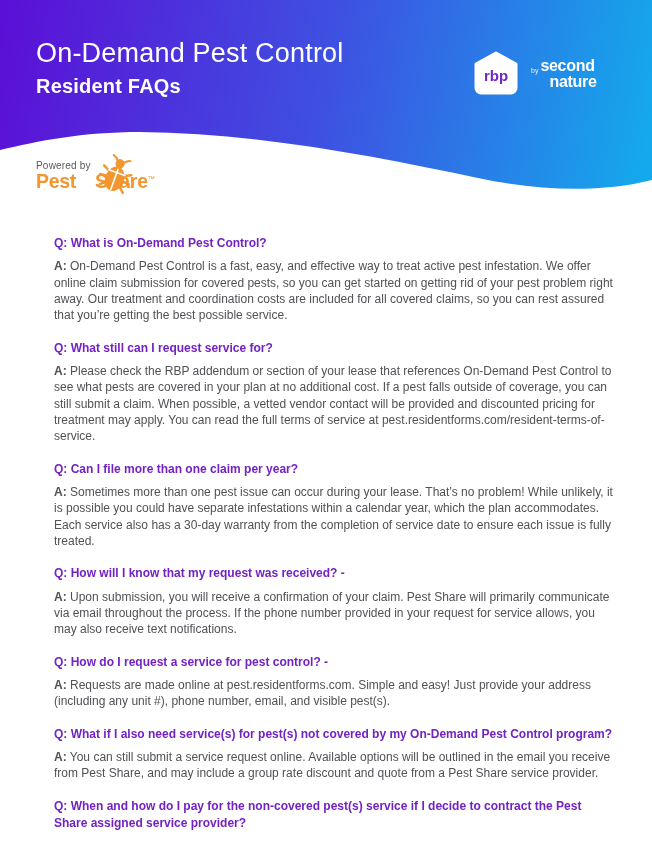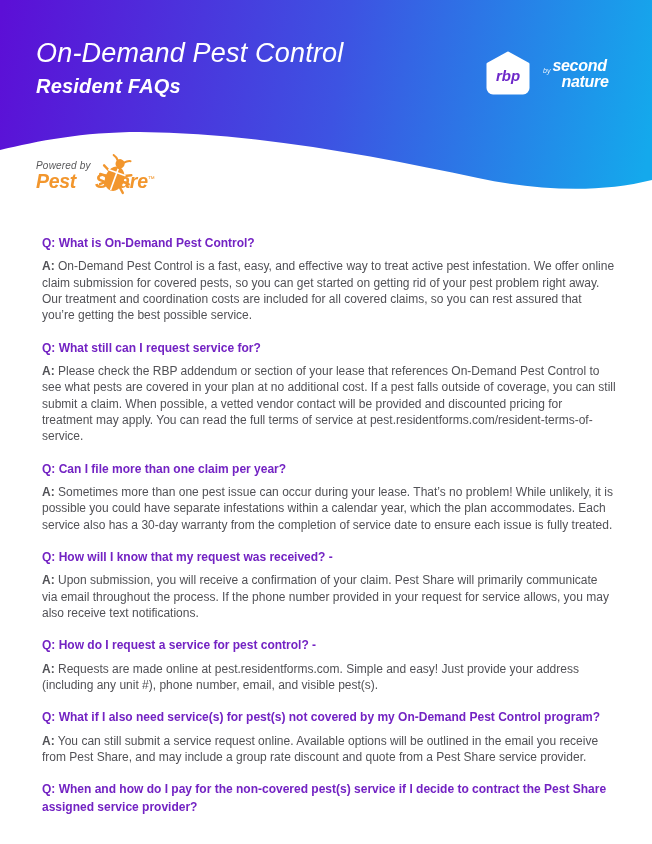--- a/index.html
+++ b/index.html
@@ -2,42 +2,42 @@
 <html style="--question: #7323c3; --answer: #515156; --orange: #f2962d;"><head>
 <meta charset="utf-8">
 <style>
   html,body{margin:0;padding:0;background:#ffffff;}
   body{
     width:652px;height:844px;margin:0;position:relative;overflow:hidden;
     font-family:"Liberation Sans","DejaVu Sans",sans-serif;
     -webkit-font-smoothing:antialiased;
   }
   
-  .header{position:relative;width:516px;height:230px;font-style:italic;}
+  .header{position:relative;width:516px;height:230px;}
   .header-wave{position:absolute;top:0;left:0;width:652px;height:230px;display:block;}
   .header-inner{position:absolute;top:0;left:0;width:100%;}
   .page-title{margin:0;padding:38px 0 0 36px;color:#ffffff;}
   .page-title .t1{display:block;font-size:27px;font-weight:400;letter-spacing:.2px;line-height:1.15;}
   .page-title .t2{display:block;font-size:20px;font-weight:700;letter-spacing:.2px;line-height:1.3;margin-top:4px;}
-  .brand{position:absolute;top:46px;left:480px;display:flex;align-items:center;gap:7px;}
+  .brand{position:absolute;top:46px;left:468px;display:flex;align-items:center;gap:7px;}
   .byline{display:flex;align-items:flex-start;color:#ffffff;line-height:1;}
   .byline .by{font-size:7px;margin-top:9px;margin-right:2px;opacity:.9;}
   .byline .sn{display:flex;flex-direction:column;font-weight:700;font-size:16px;letter-spacing:-.3px;}
   .byline .sn .sn2{padding-left:9px;}
   
   .powered{position:absolute;left:36px;top:160px;width:130px;}
   .powered-by{display:block;font-size:10px;color:#58585a;letter-spacing:.2px;margin-bottom:1px;}
   .ps-words{display:flex;flex-direction:row;line-height:.95;}
   .ps1,.ps2{font-weight:700;font-size:19.5px;color:var(--orange);letter-spacing:-.3px;}
   .ps2{padding-left:19px;}
   .ps2 sup{font-size:7px;font-weight:400;vertical-align:super;}
   .bug{position:absolute;left:63px;top:-6px;}
   
   .content{padding:5px 36px 0 36px;}
-  .faq{margin:0 0 0 6px;}
+  .faq{margin:0 0 0 18px;}
   .faq-q{margin:0 0 6px 0;font-size:12px;font-weight:700;color:var(--question);line-height:1.45;}
   .faq-a{margin:0 0 16px 0;font-size:12px;font-weight:400;color:var(--answer);line-height:1.36;}
   .faq-a .a-prefix{font-weight:700;}
 </style>
 </head>
 <body>
 
 <header class="header">
   <svg class="header-wave" viewBox="0 0 652 230" preserveAspectRatio="none" aria-hidden="true">
     <defs>

